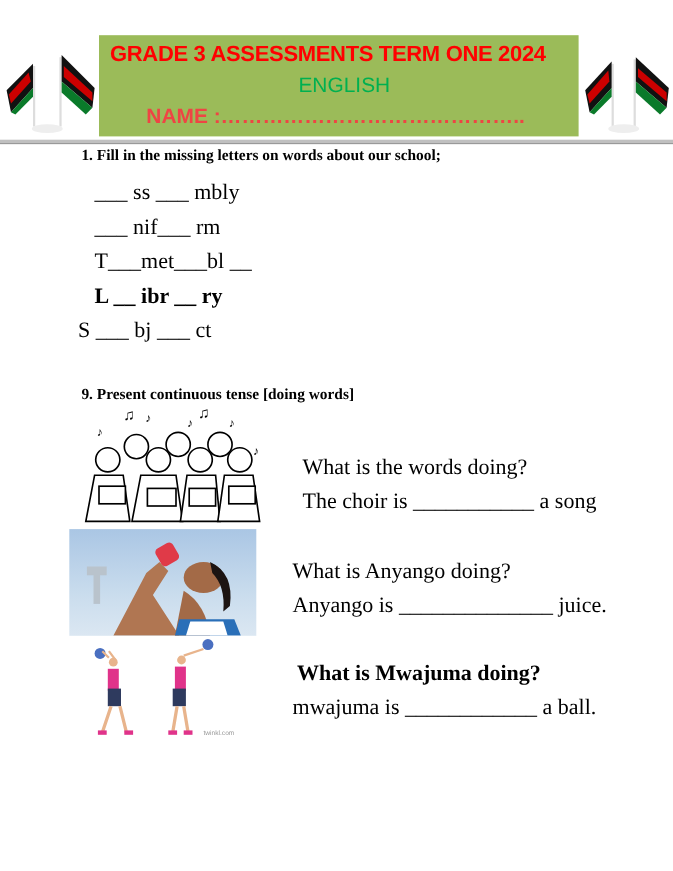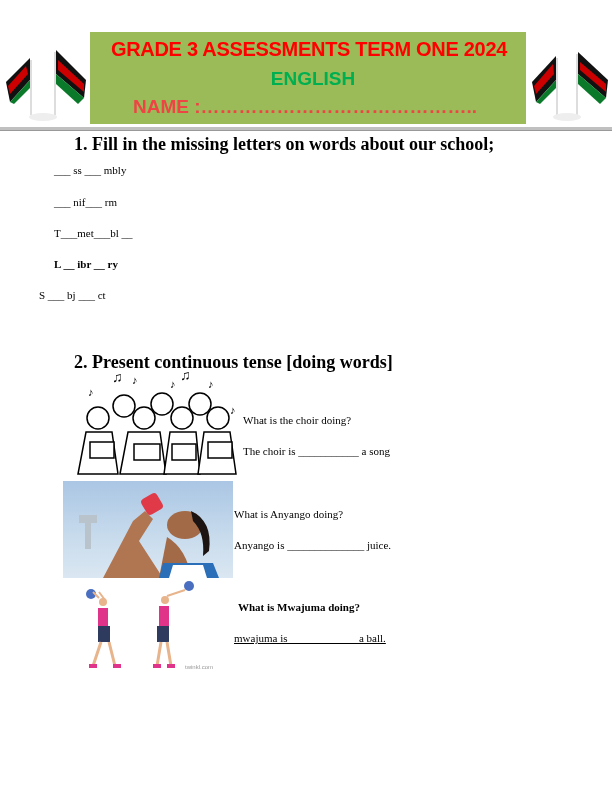--- a/index.html
+++ b/index.html
@@ -1,27 +1,27 @@
 <!DOCTYPE html>
 <html><head>
 <meta charset="utf-8">
 <style>
   html, body { margin: 0; padding: 0; background: #ffffff; }
   body { width: 612px; height: 792px; position: relative; overflow: hidden;
          font-family: "Liberation Serif", serif; color: #000; }
   .abs { position: absolute; }
   .header-box { left: 90px; top: 32px; width: 436px; height: 92px; background: #9bbb59; }
-  .h-title { left: 90px; top: 38px; width: 428px; text-align: center; padding-left: 10px; box-sizing: border-box;
+  .h-title { left: 90px; top: 38px; width: 428px; text-align: left; padding-left: 10px; box-sizing: border-box;
              font-family: "Liberation Sans", sans-serif; font-weight: bold; font-size: 20px; color: #ff0000; letter-spacing: -0.3px; }
   .h-sub { left: 90px; top: 68px; width: 436px; text-align: center; padding-left: 10px; box-sizing: border-box;
-           font-family: "Liberation Sans", sans-serif; font-weight: bold; font-size: 19px; color: #00b050; }
+           font-family: "Liberation Sans", sans-serif; font-weight: normal; font-size: 19px; color: #00b050; }
   .h-name { left: 133px; top: 96px; font-family: "Liberation Sans", sans-serif; font-weight: bold; font-size: 19px; color: #ef4444; }
   .rule { left: 0; top: 127px; width: 612px; height: 3px; background: #c0c0c0; border-bottom: 1px solid #999; }
-  .q-head { font-weight: bold; font-size: 18px; }
-  .line { font-size: 11px; }
+  .q-head { font-weight: bold; font-size: 14px; }
+  .line { font-size: 20px; margin-left: 32px; }
   .pic { background: #fff; }
   svg { display: block; }
 </style>
 </head>
 <body>
 
 <div class="abs" style="left:2px;top:40px;width:88px;height:85px;">
   <svg width="88" height="85" viewBox="0 0 88 85">
     <rect x="28" y="20" width="2" height="55" fill="#ddd"></rect>
     <rect x="52" y="12" width="2" height="63" fill="#ddd"></rect>
@@ -56,21 +56,21 @@
 
 <div class="abs rule"></div>
 
 <div class="abs q-head" style="left:74px;top:134px;">1.  Fill in the missing letters on words about our school;</div>
 <div class="abs line" style="left:54px;top:164px;">___ ss ___ mbly</div>
 <div class="abs line" style="left:54px;top:196px;font-family:Liberation Serif, serif;">___ nif___ rm</div>
 <div class="abs line" style="left:54px;top:227px;">T___met___bl __</div>
 <div class="abs line" style="left:54px;top:258px;font-weight:bold;">L __ ibr __ ry</div>
 <div class="abs line" style="left:39px;top:289px;">S ___ bj ___ ct</div>
 
-<div class="abs q-head" style="left:74px;top:352px;">2.  Present continuous tense [doing words]</div>
+<div class="abs q-head" style="left:74px;top:352px;">9.  Present continuous tense [doing words]</div>
 
 <div class="abs pic" style="left:72px;top:368px;width:168px;height:108px;">
   <svg width="168" height="108" viewBox="0 0 168 108">
     <text x="40" y="14" font-size="14" fill="#000">♫</text>
     <text x="60" y="16" font-size="11" fill="#000">♪</text>
     <text x="98" y="20" font-size="11" fill="#000">♪</text>
     <text x="108" y="12" font-size="14" fill="#000">♫</text>
     <text x="136" y="20" font-size="11" fill="#000">♪</text>
     <text x="16" y="28" font-size="11" fill="#000">♪</text>
     <text x="158" y="46" font-size="11" fill="#000">♪</text>
@@ -86,21 +86,21 @@
       <path d="M48 106 L56 64 L88 64 L94 106 Z"></path>
       <path d="M92 106 L98 64 L124 64 L128 106 Z"></path>
       <path d="M126 106 L132 64 L158 64 L164 106 Z"></path>
       <rect x="18" y="74" width="24" height="16"></rect>
         <rect x="62" y="76" width="26" height="16"></rect>
       <rect x="100" y="76" width="24" height="16"></rect>
         <rect x="136" y="74" width="24" height="16"></rect>
     </g>
   </svg>
 </div>
-<div class="abs line" style="left:243px;top:414px;">What is the choir doing?</div>
+<div class="abs line" style="left:243px;top:414px;">What is the words doing?</div>
 <div class="abs line" style="left:243px;top:445px;">The choir is  ___________ a song</div>
 
 <div class="abs" style="left:63px;top:481px;width:170px;height:97px;overflow:hidden;background:linear-gradient(180deg,#aac6e4 0%,#c9dced 60%,#dbe7f2 100%);">
   <svg width="170" height="97" viewBox="0 0 170 97">
     <rect x="22" y="38" width="6" height="30" fill="#b9c3cc"></rect>
     <rect x="16" y="34" width="18" height="8" fill="#b9c3cc"></rect>
     <path d="M40 97 L70 40 L82 30 L90 38 L76 60 L100 97 Z" fill="#b07652"></path>
     <rect x="80" y="14" width="18" height="18" rx="4" fill="#e03a48" transform="rotate(-30 89 23)"></rect>
     <ellipse cx="122" cy="44" rx="18" ry="14" fill="#a36a47"></ellipse>
     <path d="M128 30 Q150 40 146 70 L140 75 Q142 52 130 40 Z" fill="#1c1412"></path>
@@ -131,13 +131,13 @@
       <rect x="96" y="26" width="10" height="22" fill="#e0338a"></rect>
       <rect x="94" y="46" width="12" height="16" fill="#2e3a5e"></rect>
       <path d="M98 62 L94 86 M104 62 L108 86" stroke="#e8b48c" stroke-width="3"></path>
       <rect x="90" y="84" width="8" height="4" fill="#e0338a"></rect>
         <rect x="104" y="84" width="8" height="4" fill="#e0338a"></rect>
     </g>
   </svg>
   <div class="abs" style="left:122px;top:84px;font-family:'Liberation Sans',sans-serif;font-size:6px;color:#999;">twinkl.com</div>
 </div>
 <div class="abs line" style="left:238px;top:601px;font-weight:bold;">What is Mwajuma doing?</div>
-<div class="abs line" style="left:234px;top:632px;text-decoration:underline;">mwajuma is ____________ a ball.</div>
+<div class="abs line" style="left:234px;top:632px;">mwajuma is ____________ a ball.</div>
 
 </body></html>

